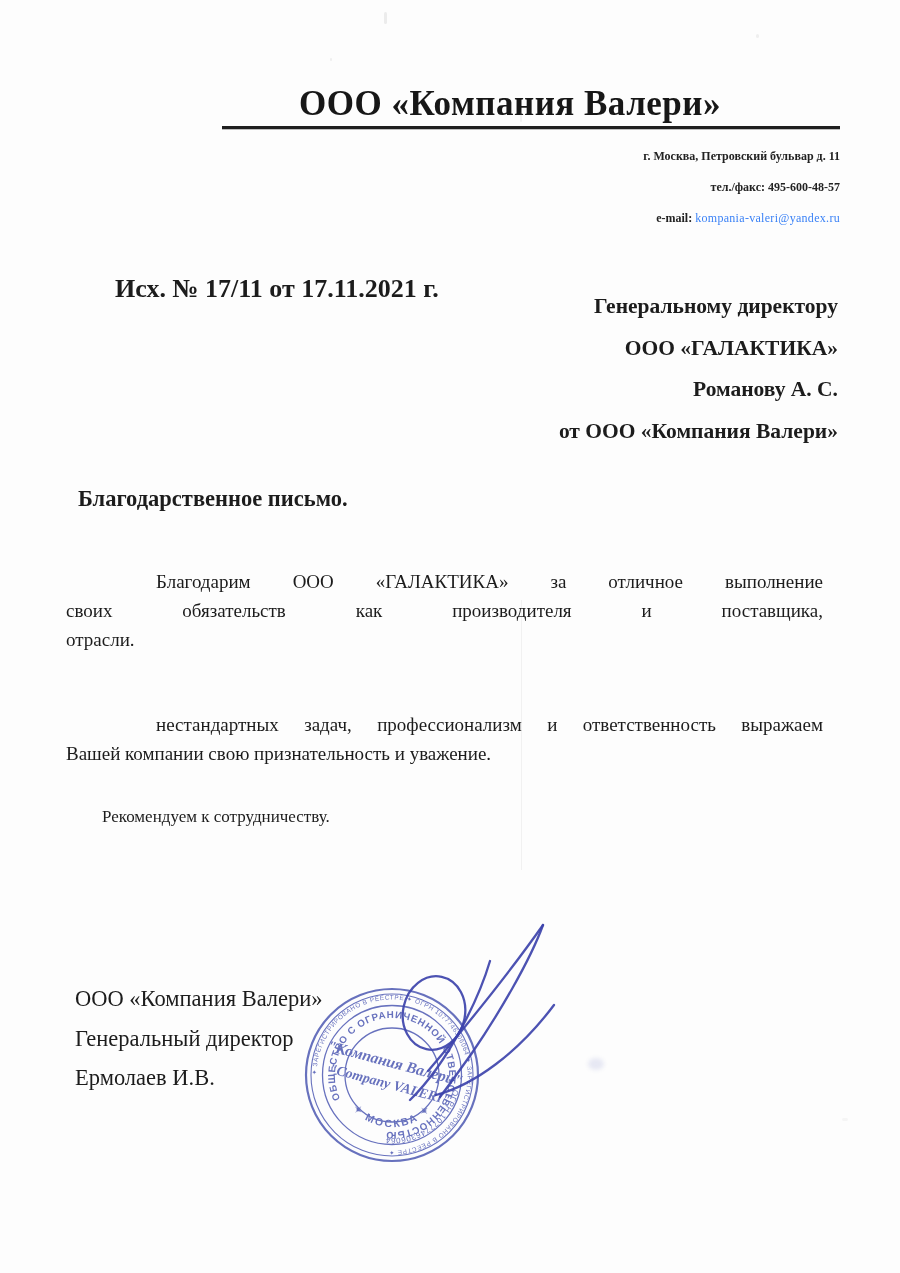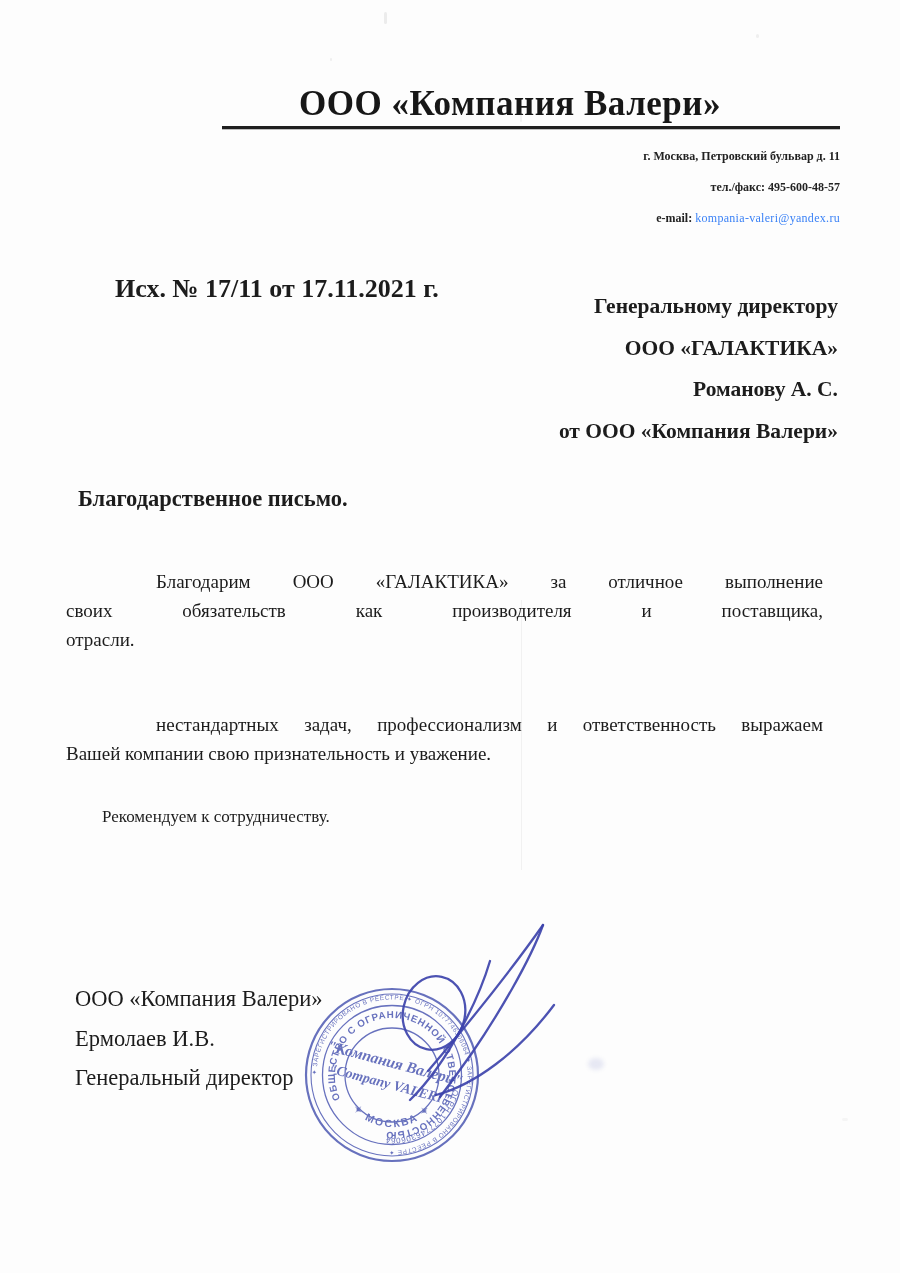--- a/index.html
+++ b/index.html
@@ -102,22 +102,22 @@
 
   <div class="para para2 jpara">
       <div>нестандартных задач, профессионализм и ответственность выражаем</div>
       <div>Вашей компании свою признательность и уважение.</div>
     </div>
 
   <div class="closing">Рекомендуем к сотрудничеству.</div>
 
   <div class="sig-block">
     <div>ООО «Компания Валери»</div>
+    <div>Генеральный директор</div>
     <div>Ермолаев И.В.</div>
-    <div>Генеральный директор</div>
   </div>
 
   <svg class="stamp-svg" width="240" height="240" viewBox="0 0 240 240" aria-hidden="true">
     <defs>
       <path id="ringOuterPath" d="M 44.5 120 A 75.5 75.5 0 1 1 195.5 120 A 75.5 75.5 0 1 1 44.5 120"></path>
       <path id="ringInnerPath" d="M 63 120 A 57 57 0 1 1 177 120 A 57 57 0 1 1 63 120"></path>
       <path id="ringOgrnPath" d="M 57 120 A 63 63 0 1 1 183 120 A 63 63 0 1 1 57 120"></path>
       <path id="ringCityPath" d="M 68 120 A 52 52 0 0 0 172 120"></path>
     </defs>
     <circle class="stamp-stroke" cx="120" cy="120" r="86" stroke-width="2.2"></circle>

